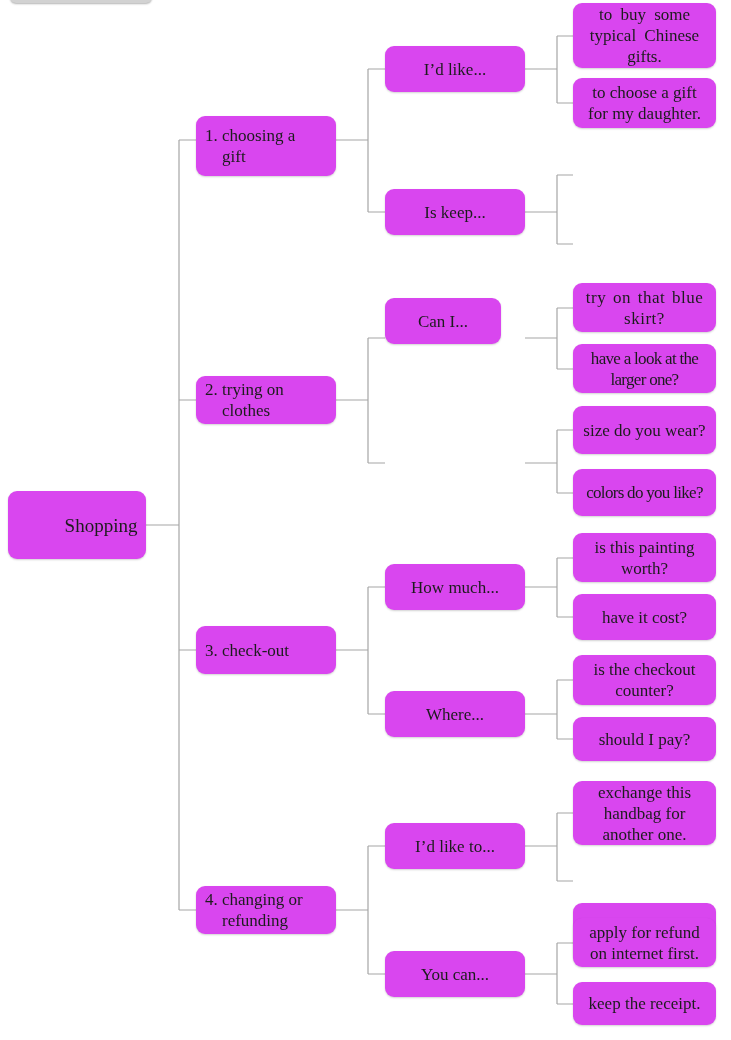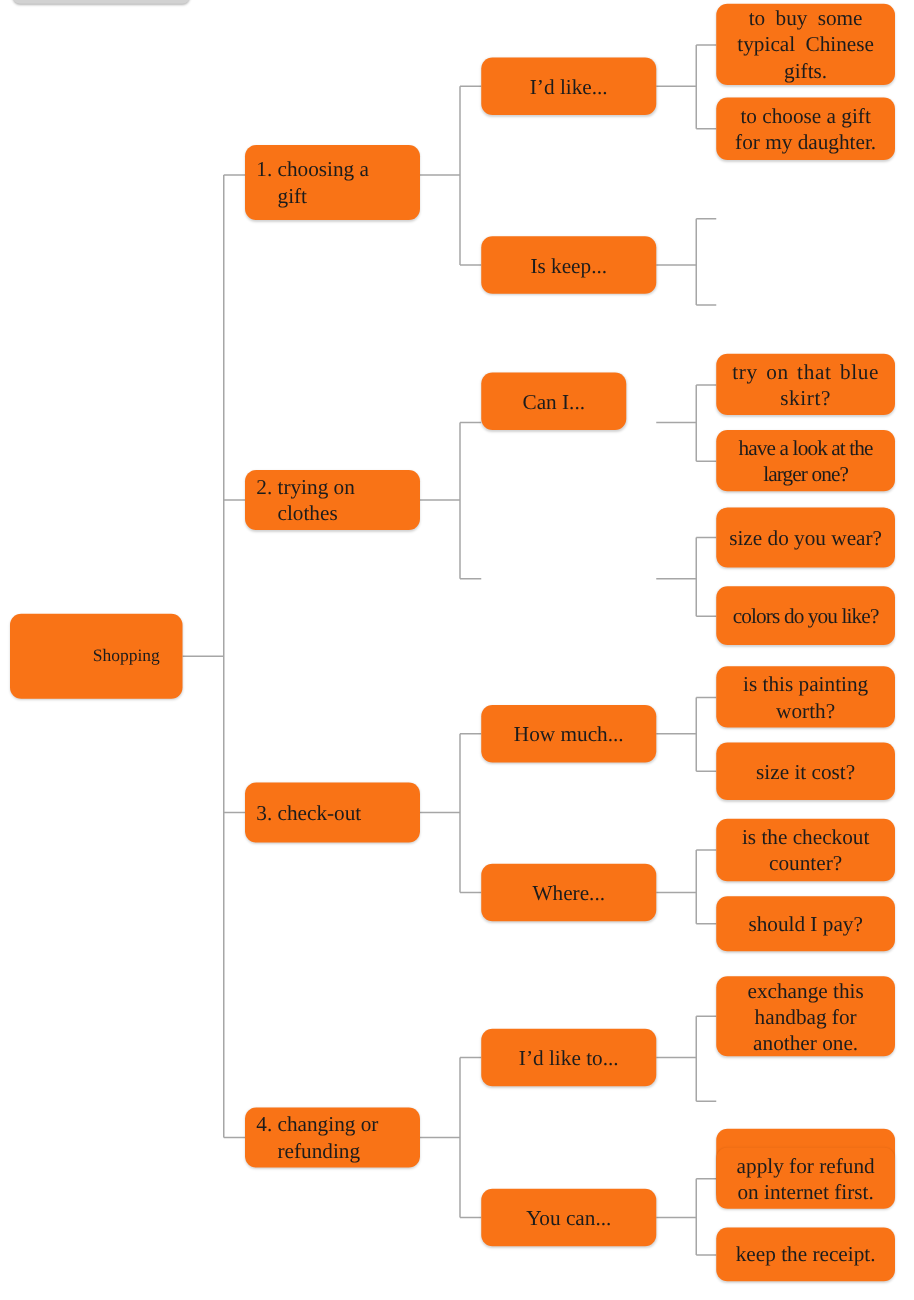--- a/index.html
+++ b/index.html
@@ -12,36 +12,36 @@
     font-family: "Liberation Serif", "DejaVu Serif", serif;
     color: #1c1c1c;
   }
   #connectors {
     position: absolute;
     left: 0; top: 0;
     width: 731px; height: 1040px;
   }
   .node {
     position: absolute;
-    background: #f97316;
+    background: #d946ef;
     border-radius: 9px;
     display: flex;
     align-items: center;
     justify-content: center;
     box-shadow: 0 1px 2px rgba(0,0,0,0.18);
   }
   .node > span {
     display: block;
     width: 100%;
     white-space: pre;
     text-align: center;
     font-size: 17px;
     line-height: 21px;
   }
-  .root > span { font-size: 14px; padding-left: 48px; }
+  .root > span { font-size: 19px; padding-left: 48px; }
   .l1 > span { text-align: left; padding-left: 9px; }
   .wide-ls > span { letter-spacing: 1.4px; }
   .semi-ls > span { letter-spacing: 0.5px; word-spacing: 2px; }
   .wide-ws > span { word-spacing: 4px; }
   .cond > span { letter-spacing: -0.7px; }
   .artifact {
     position: absolute;
     left: 10px; top: -9px;
     width: 142px; height: 12px;
     background: #d2d2d2;
@@ -138,21 +138,21 @@
     <span>size do you wear?</span>
   </div>
   <div class="node leaf cond" style="left:573px;top:469px;width:143px;height:47px">
     <span>colors do you like?</span>
   </div>
   <div class="node leaf" style="left:573px;top:533px;width:143px;height:49px">
     <span>is this painting
 worth?</span>
   </div>
   <div class="node leaf" style="left:573px;top:594px;width:143px;height:46px">
-    <span>size it cost?</span>
+    <span>have it cost?</span>
   </div>
   <div class="node leaf" style="left:573px;top:655px;width:143px;height:50px">
     <span>is the checkout
 counter?</span>
   </div>
   <div class="node leaf" style="left:573px;top:717px;width:143px;height:44px">
     <span>should I pay?</span>
   </div>
   <div class="node leaf" style="left:573px;top:781px;width:143px;height:64px">
     <span>exchange this

